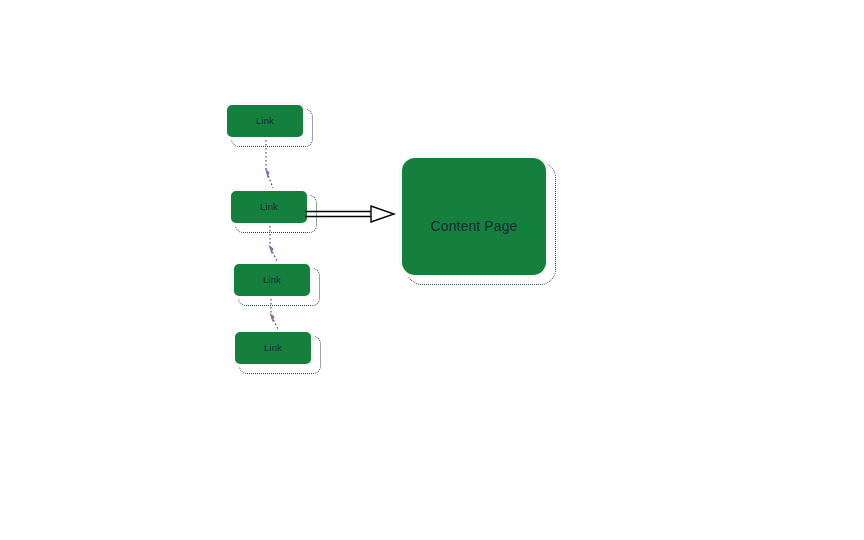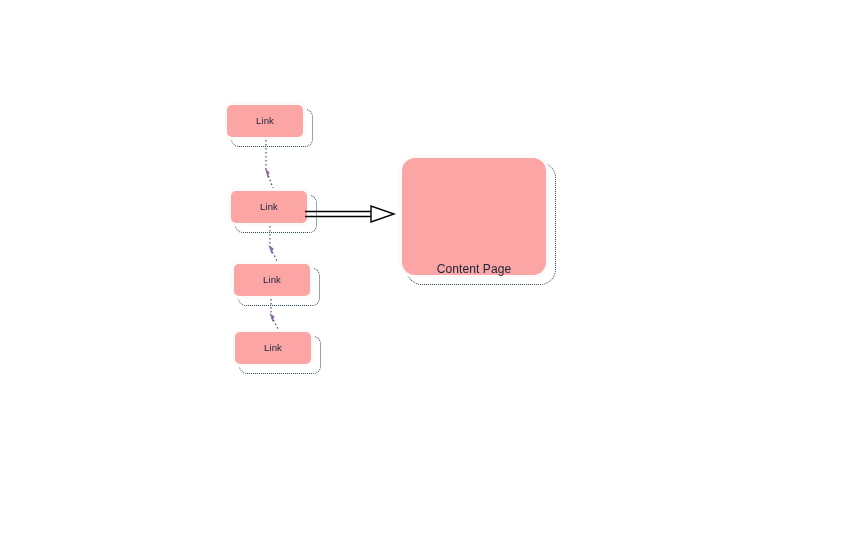--- a/index.html
+++ b/index.html
@@ -18,37 +18,37 @@
     position: relative;
     width: 864px;
     height: 540px;
     background: #ffffff;
   }
 
   
   .node {
     position: absolute;
     box-sizing: border-box;
-    background: #fca5a5;
+    background: #15803d;
     border: 3px solid #fbfbfb;
     border-radius: 9px;
     display: flex;
     justify-content: center;
     color: #17243a;
     z-index: 3;
   }
   .node.link-node {
     align-items: center;
     border-radius: 8px;
     font-size: 9.5px;
   }
   .node.page-node {
-    align-items: flex-end;
+    align-items: center;
     border-radius: 16px;
-    font-size: 12px;
+    font-size: 14px;
     padding-top: 18px;
   }
   .node-label {
     letter-spacing: 0.1px;
     line-height: 1;
     white-space: nowrap;
   }
 
   
   .node-shadow {

